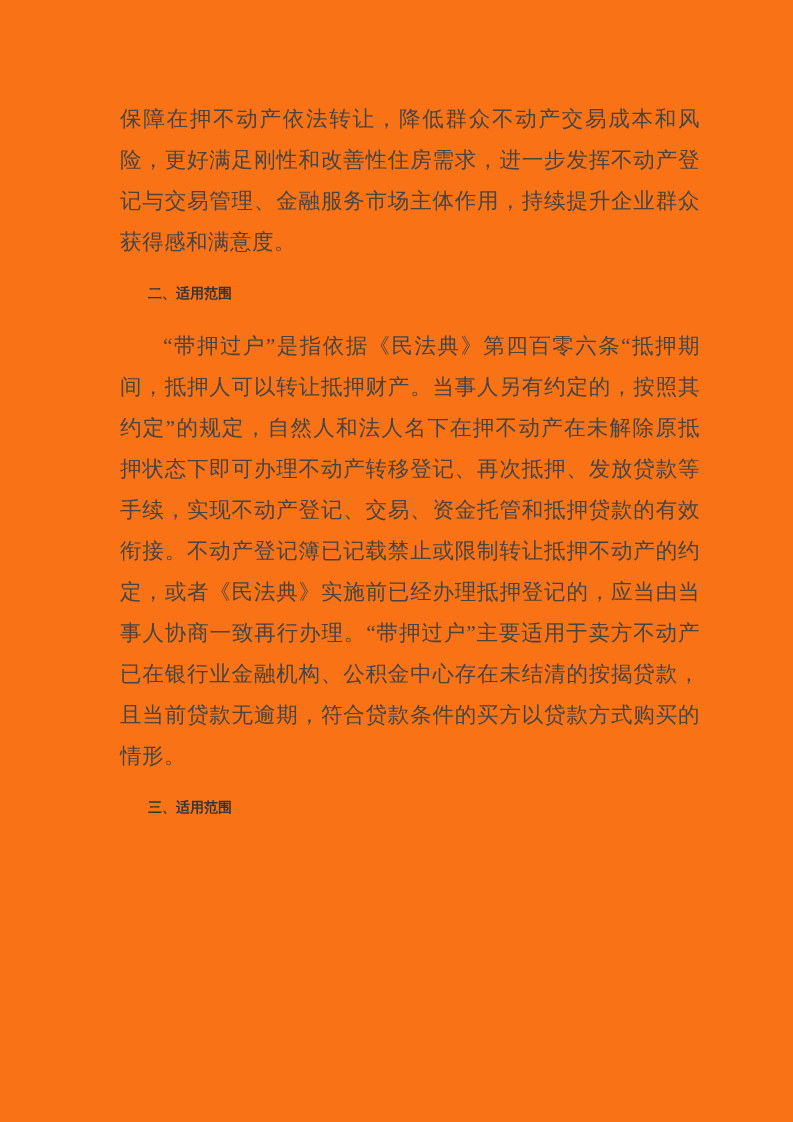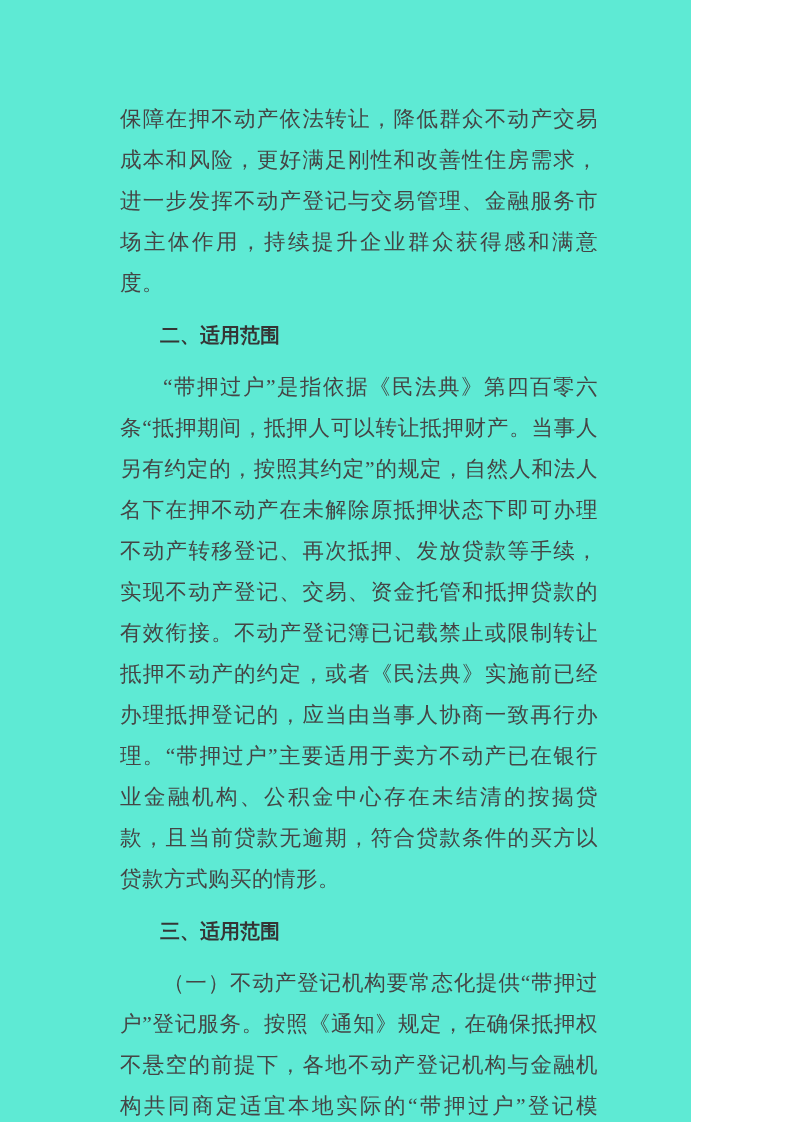--- a/index.html
+++ b/index.html
@@ -2,57 +2,56 @@
 <html><head>
 <meta charset="utf-8">
 <style>
   html, body {
     margin: 0;
     padding: 0;
     background: #ffffff;
   }
   .page {
     position: relative;
-    width: 691px;
+    width: 793px;
     height: 1122px;
-    background: #5eead4;
+    background: #f97316;
     box-sizing: border-box;
     padding: 99px 93px 0 120px;
     overflow: hidden;
     font-family: "Liberation Serif", "DejaVu Serif", serif;
   }
   .body-paragraph {
     margin: 0;
     font-size: 21.5px;
     line-height: 41px;
     color: #454545;
     text-align: justify;
     text-indent: 2em;
     letter-spacing: 0.5px;
     font-family: "Liberation Serif", "DejaVu Serif", serif;
   }
   .body-paragraph.no-indent {
     text-indent: 0;
   }
   .section-heading {
     margin: 11px 0;
-    font-size: 20px;
+    font-size: 14px;
     line-height: 41px;
     font-weight: bold;
     color: #353535;
     text-indent: 2em;
-    font-family: Liberation Serif, serif;
+    font-family: Liberation Mono, monospace;
   }
 </style>
 </head>
 <body>
 
 <div class="page">
   <p class="body-paragraph no-indent">保障在押不动产依法转让，降低群众不动产交易成本和风险，更好满足刚性和改善性住房需求，进一步发挥不动产登记与交易管理、金融服务市场主体作用，持续提升企业群众获得感和满意度。</p>
 
   <h2 class="section-heading">二、适用范围</h2>
 
   <p class="body-paragraph">“带押过户”是指依据《民法典》第四百零六条“抵押期间，抵押人可以转让抵押财产。当事人另有约定的，按照其约定”的规定，自然人和法人名下在押不动产在未解除原抵押状态下即可办理不动产转移登记、再次抵押、发放贷款等手续，实现不动产登记、交易、资金托管和抵押贷款的有效衔接。不动产登记簿已记载禁止或限制转让抵押不动产的约定，或者《民法典》实施前已经办理抵押登记的，应当由当事人协商一致再行办理。“带押过户”主要适用于卖方不动产已在银行业金融机构、公积金中心存在未结清的按揭贷款，且当前贷款无逾期，符合贷款条件的买方以贷款方式购买的情形。</p>
 
   <h2 class="section-heading">三、适用范围</h2>
 
-  <p class="body-paragraph">（一）不动产登记机构要常态化提供“带押过户”登记服务。按照《通知》规定，在确保抵押权不悬空的前提下，各地不动产登记机构与金融机构共同商定适宜本地实际的“带押过户”登记模式，不断优化工作流程，按照”一件事</p>
 </div>
 
 </body></html>

